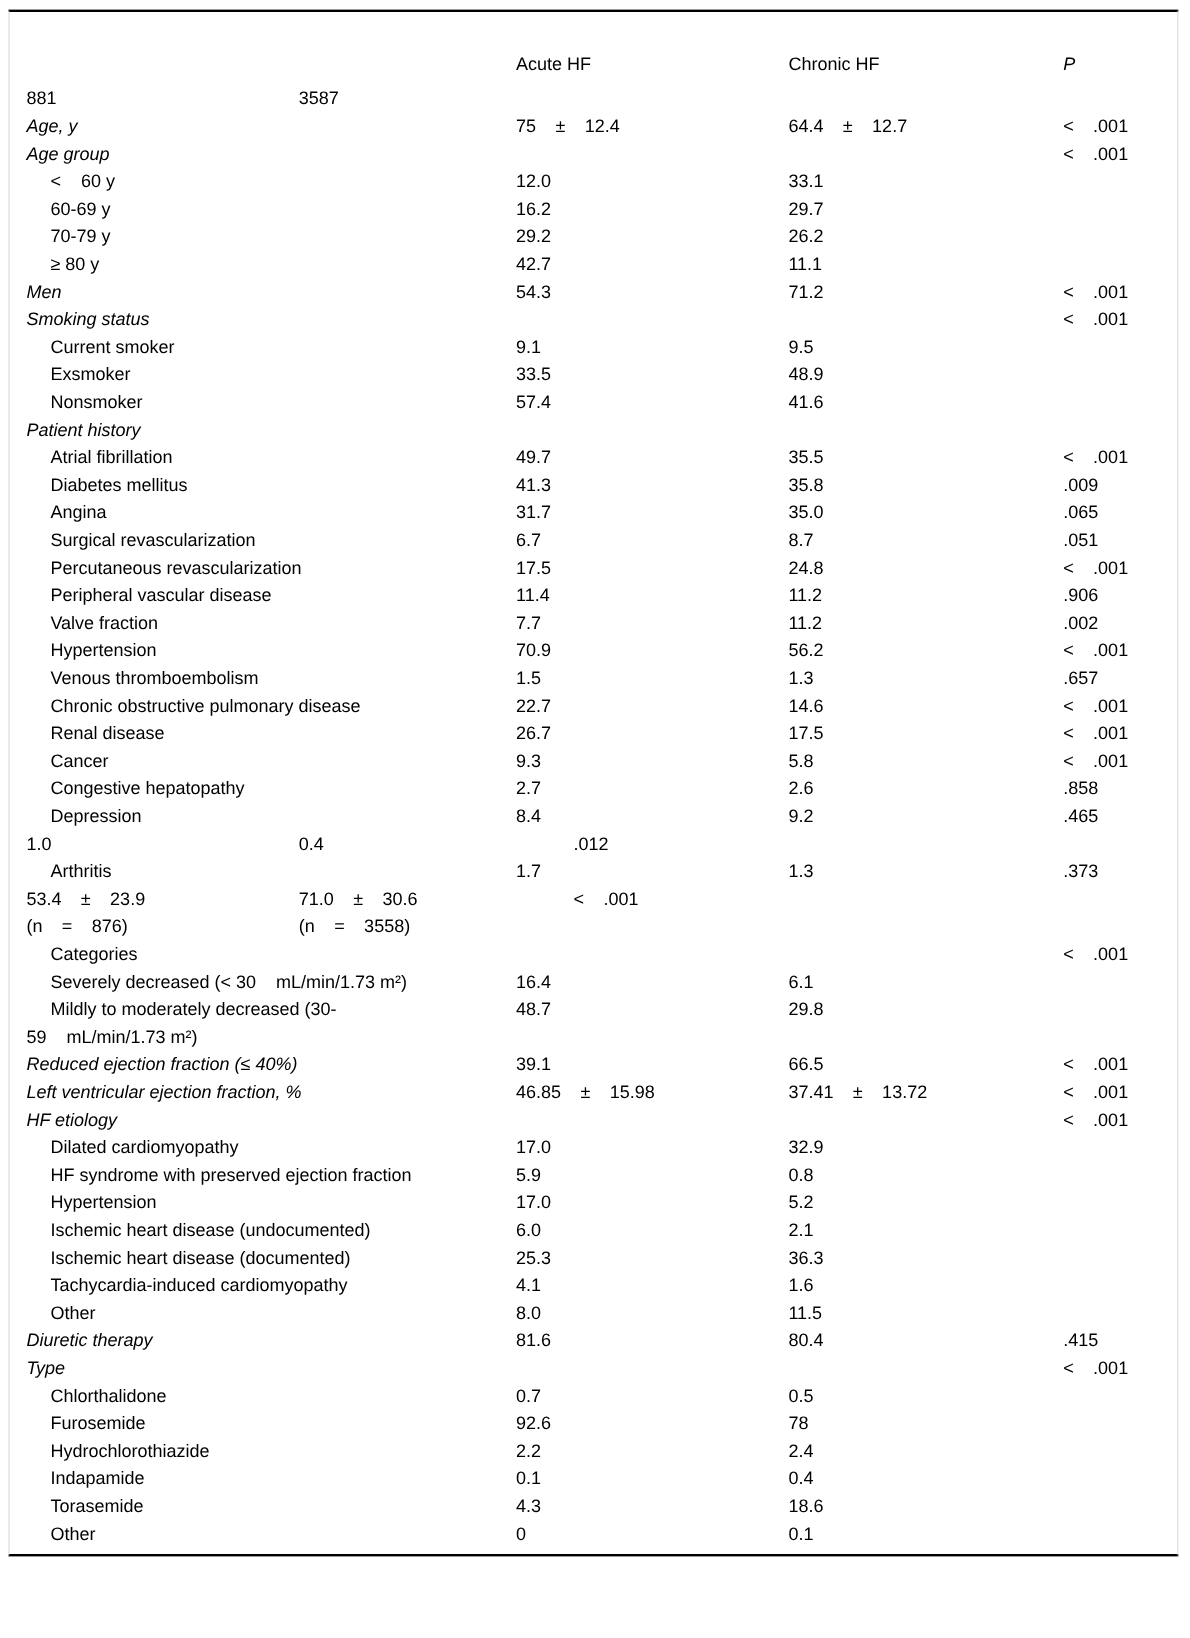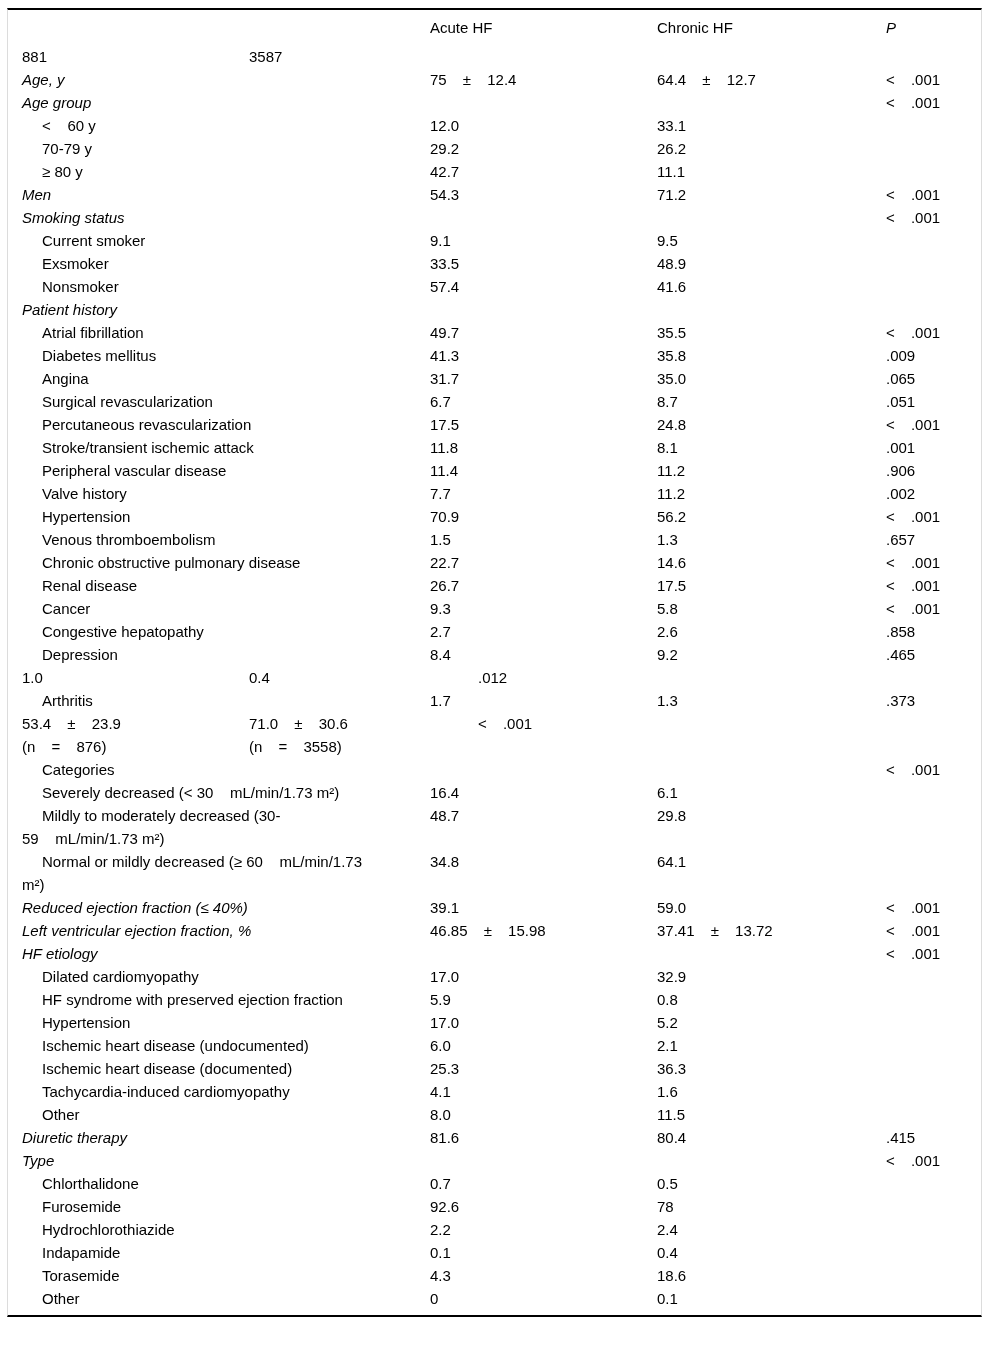--- a/index.html
+++ b/index.html
@@ -22,21 +22,21 @@
     border-right: 1px solid #dcdcdc;
     padding: 0 6px 5px 14px;
     box-sizing: border-box;
     background: #fff;
   }
   .row {
     display: flex;
     align-items: flex-start;
     line-height: 23px;
   }
-  .header-row { padding-top: 6px; margin-bottom: 6px; }
+  .header-row { padding-top: 6px; margin-bottom: 6px; margin-top: 26px; }
   .c-label {
     width: 408px;
     flex: none;
     white-space: pre-wrap;
   }
   .c-label.section { font-style: italic; }
   .c-label.sub { text-indent: 20px; }
   .c-val {
     flex: none;
     white-space: pre-wrap;
@@ -84,20 +84,26 @@
     <div class="c-p">&lt; .001</div>
   </div>
 
   <div class="row">
     <div class="c-label sub">&lt;    60 y</div>
     <div class="c-val c-acute">12.0</div>
     <div class="c-val c-chronic">33.1</div>
     <div class="c-p"></div>
   </div>
 
+  <div class="row">
+    <div class="c-label sub">60-69 y</div>
+    <div class="c-val c-acute">16.2</div>
+    <div class="c-val c-chronic">29.7</div>
+    <div class="c-p"></div>
+  </div>
 
   <div class="row">
     <div class="c-label sub">70-79 y</div>
     <div class="c-val c-acute">29.2</div>
     <div class="c-val c-chronic">26.2</div>
     <div class="c-p"></div>
   </div>
 
   <div class="row">
     <div class="c-label sub">≥ 80 y</div>
@@ -176,36 +182,30 @@
     <div class="c-p">.051</div>
   </div>
 
   <div class="row">
     <div class="c-label sub">Percutaneous revascularization</div>
     <div class="c-val c-acute">17.5</div>
     <div class="c-val c-chronic">24.8</div>
     <div class="c-p">&lt; .001</div>
   </div>
 
-  <div class="row">
-    <div class="c-label sub">Stroke/transient ischemic attack</div>
-    <div class="c-val c-acute">11.8</div>
-    <div class="c-val c-chronic">8.1</div>
-    <div class="c-p">.001</div>
-  </div>
 
   <div class="row">
     <div class="c-label sub">Peripheral vascular disease</div>
     <div class="c-val c-acute">11.4</div>
     <div class="c-val c-chronic">11.2</div>
     <div class="c-p">.906</div>
   </div>
 
   <div class="row">
-    <div class="c-label sub">Valve history</div>
+    <div class="c-label sub">Valve fraction</div>
     <div class="c-val c-acute">7.7</div>
     <div class="c-val c-chronic">11.2</div>
     <div class="c-p">.002</div>
   </div>
 
   <div class="row">
     <div class="c-label sub">Hypertension</div>
     <div class="c-val c-acute">70.9</div>
     <div class="c-val c-chronic">56.2</div>
     <div class="c-p">&lt; .001</div>
@@ -289,32 +289,25 @@
   </div>
 
   <div class="row">
     <div class="c-label sub">Mildly to moderately decreased (30-
 59    mL/min/1.73 m²)</div>
     <div class="c-val c-acute">48.7</div>
     <div class="c-val c-chronic">29.8</div>
     <div class="c-p"></div>
   </div>
 
-  <div class="row">
-    <div class="c-label sub">Normal or mildly decreased (≥ 60    mL/min/1.73
-m²)</div>
-    <div class="c-val c-acute">34.8</div>
-    <div class="c-val c-chronic">64.1</div>
-    <div class="c-p"></div>
-  </div>
 
   <div class="row">
     <div class="c-label section">Reduced ejection fraction (≤ 40%)</div>
     <div class="c-val c-acute">39.1</div>
-    <div class="c-val c-chronic">59.0</div>
+    <div class="c-val c-chronic">66.5</div>
     <div class="c-p">&lt; .001</div>
   </div>
 
   <div class="row">
     <div class="c-label section">Left ventricular ejection fraction, %</div>
     <div class="c-val c-acute">46.85 ± 15.98</div>
     <div class="c-val c-chronic">37.41 ± 13.72</div>
     <div class="c-p">&lt; .001</div>
   </div>
 

